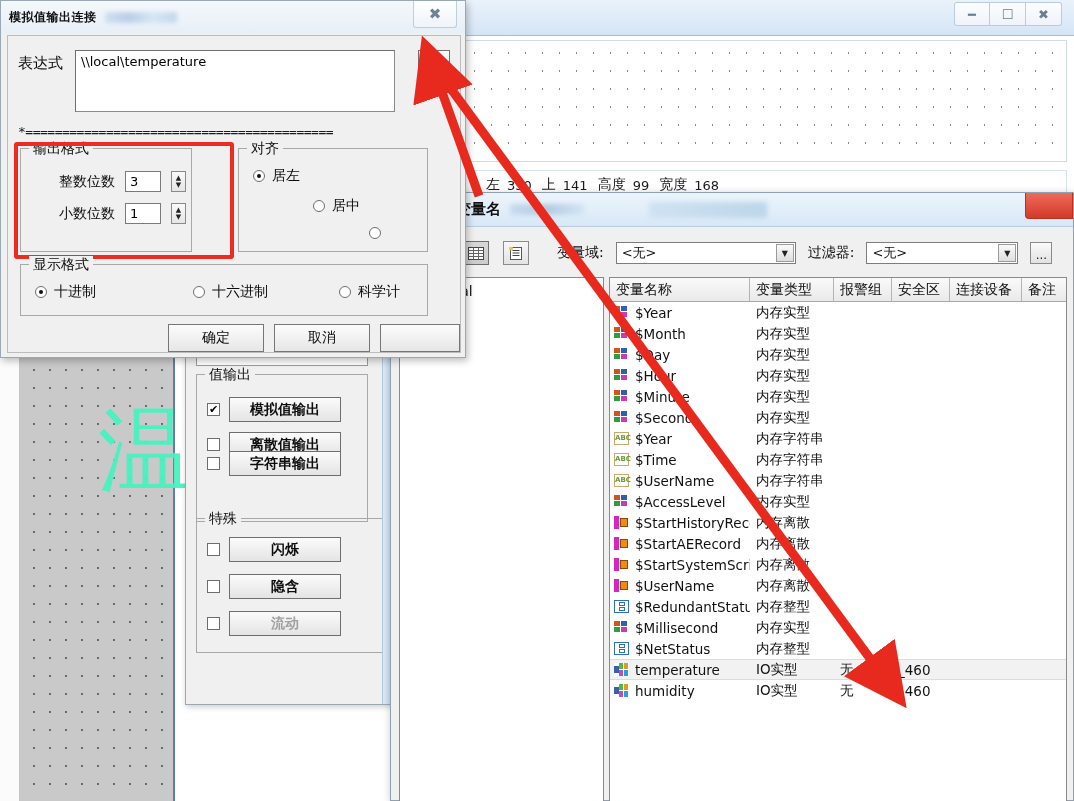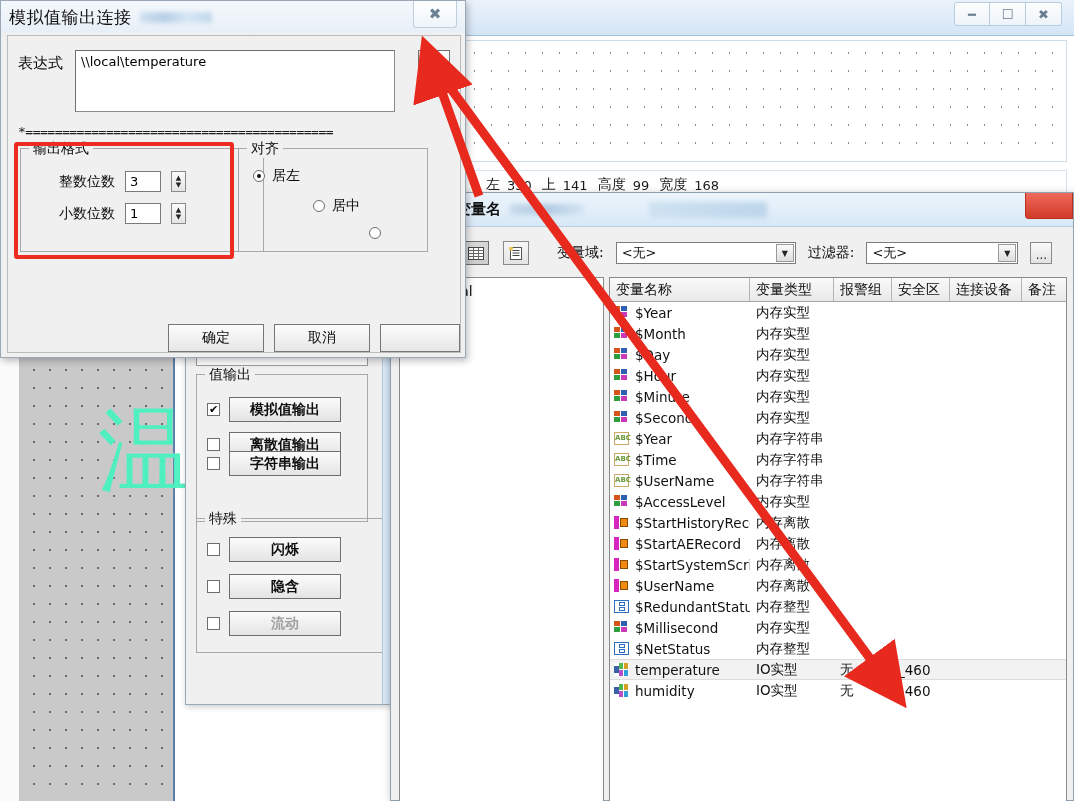--- a/index.html
+++ b/index.html
@@ -106,21 +106,21 @@
     background: #f0f0f0;
     border: 1px solid #9aa7b4;
     box-shadow: 2px 3px 7px rgba(0,0,0,.25);
   }
   .dlg-analog-title {
     position: relative; height: 32px;
     background: linear-gradient(#f4f8fc, #e7eff7);
     display: flex; align-items: center; padding-left: 8px; gap: 8px;
   }
   .dlg-title-text {
-    font-size: 17px; font-weight: normal; color: #101010;
+    font-size: 12px; font-weight: bold; color: #101010;
     letter-spacing: .5px;
   }
   .dlg-title-blur {
     width: 72px; height: 11px;
     background: linear-gradient(90deg,#cfe0f0,#b8cfe6,#d6e6f4,#c2d8ec);
     filter: blur(2px); border-radius: 2px;
   }
   .dlg-close-sq {
     position: absolute; right: 8px; top: 0px;
     width: 44px; height: 27px;
@@ -159,21 +159,21 @@
   }
 
   .group {
     position: absolute; border: 1px solid #a8a8a8; background: transparent;
   }
   .group > .group-title {
     position: absolute; top: -9px; left: 8px;
     background: #f0f0f0; padding: 0 4px;
     font-size: 14px; color: #0d0d0d;
   }
-  .grp-output { left: 12px; top: 112px; width: 244px; height: 104px; }
+  .grp-output { left: 12px; top: 112px; width: 172px; height: 104px; }
   .grp-align  { left: 230px; top: 112px; width: 190px; height: 104px; }
   .grp-display{ left: 12px; top: 228px; width: 408px; height: 52px; }
 
   .red-highlight {
     position: absolute; left: 6px; top: 106px;
     width: 220px; height: 117px;
     border: 4px solid #ee2b21;
     border-radius: 3px;
     pointer-events: none;
   }
@@ -885,20 +885,35 @@
         <div class="radio-row" style="left:74px; top:48px;">
           <span class="radio"></span>
           <span>居中</span>
         </div>
         <div class="radio-row" style="left:130px; top:78px;">
           <span class="radio"></span>
           <span></span>
         </div>
       </div>
 
+      <div class="group grp-display">
+        <div class="group-title">显示格式</div>
+        <div class="radio-row" style="left:14px; top:18px;">
+          <span class="radio on"></span>
+          <span>十进制</span>
+        </div>
+        <div class="radio-row" style="left:172px; top:18px;">
+          <span class="radio"></span>
+          <span>十六进制</span>
+        </div>
+        <div class="radio-row" style="left:318px; top:18px;">
+          <span class="radio"></span>
+          <span>科学计</span>
+        </div>
+      </div>
 
       <span class="btn-std" style="left:160px; top:288px; width:96px;">确定</span>
       <span class="btn-std" style="left:266px; top:288px; width:96px;">取消</span>
       <span class="btn-std" style="left:372px; top:288px; width:80px;"></span>
     </div>
   </div>
 
   <svg class="arrows" viewBox="0 0 1074 801">
     <defs>
       <marker id="ah" markerWidth="7" markerHeight="7" refX="2" refY="3.5" orient="auto">

